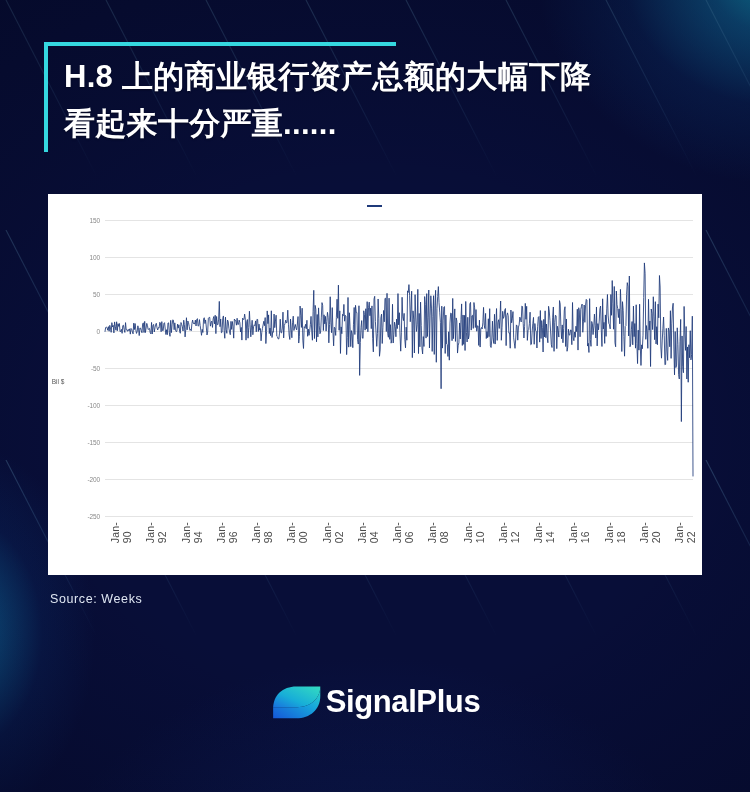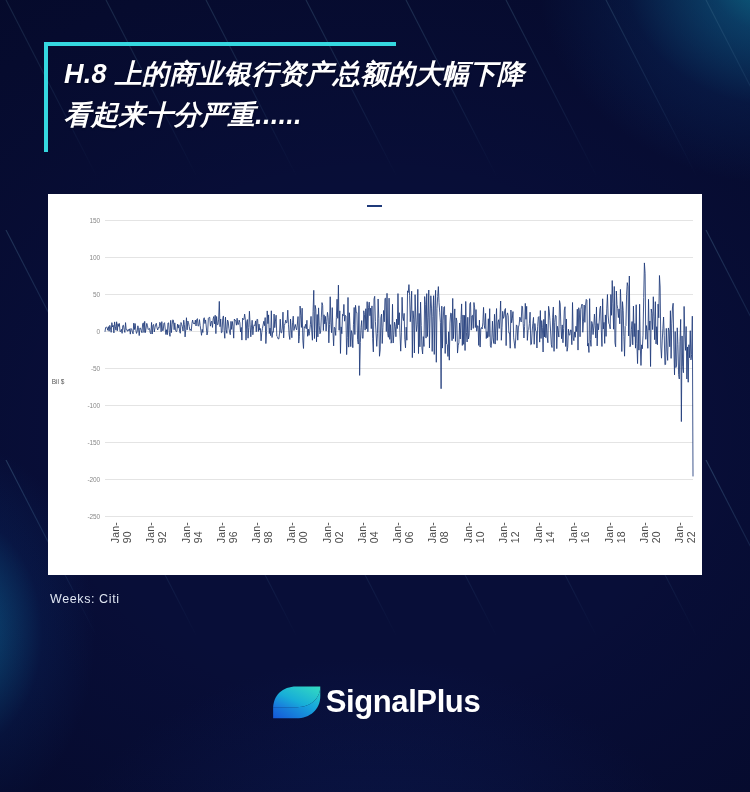--- a/index.html
+++ b/index.html
@@ -46,27 +46,26 @@
   .title-bracket-left {
     position: absolute;
     left: 0; top: 0;
     width: 4px; height: 110px;
     background: #35d8e0;
   }
   #title-text {
     padding-left: 20px;
     padding-top: 12px;
     color: #ffffff;
-    font-size: 27px;
+    font-size: 31px;
     font-weight: bold;
     line-height: 1.50;
     letter-spacing: 0.3px;
     text-shadow: 0 1px 2px rgba(0,0,0,0.35);
     white-space: pre-line;
-    font-style: italic;
   }
 
   
   #chart-panel {
     position: absolute;
     left: 48px; top: 194px;
     width: 654px; height: 381px;
     background: #ffffff;
   }
   #chart-legend {
@@ -242,21 +241,21 @@
           <div class="x-tick" style="left: 427px;">Jan-14</div>
           <div class="x-tick" style="left: 462.25px;">Jan-16</div>
           <div class="x-tick" style="left: 497.5px;">Jan-18</div>
           <div class="x-tick" style="left: 532.75px;">Jan-20</div>
           <div class="x-tick" style="left: 568px;">Jan-22</div>
         </div>
     </div>
   </div>
 </div>
 
-<div id="source-text">Weeks: Citi</div>
+<div id="source-text">Source: Weeks</div>
 
 <div id="logo-row">
   <svg id="logo-mark" viewBox="0 0 64 56">
     <defs>
       <linearGradient id="waveGrad" x1="0" y1="1" x2="1" y2="0">
         <stop offset="0%" stop-color="#1a6ee8"></stop>
         <stop offset="42%" stop-color="#18b6e0"></stop>
         <stop offset="100%" stop-color="#36e6c8"></stop>
       </linearGradient>
       <linearGradient id="waveGrad2" x1="0" y1="1" x2="1" y2="0">

